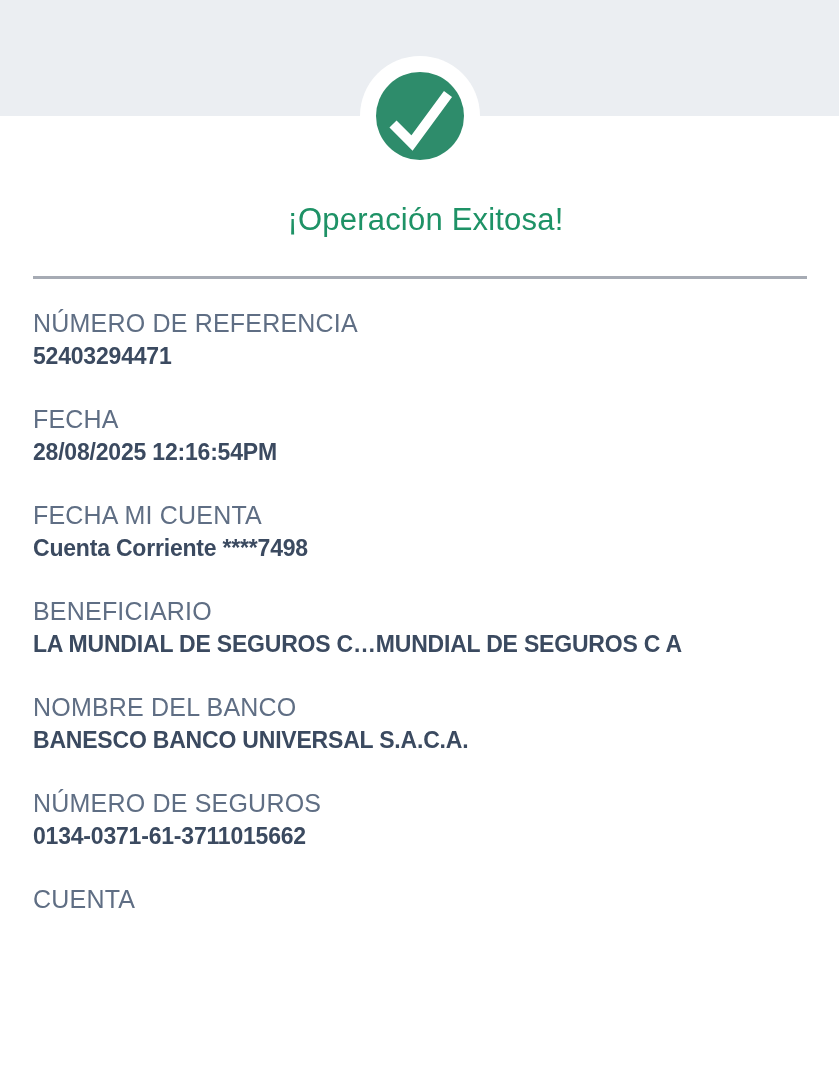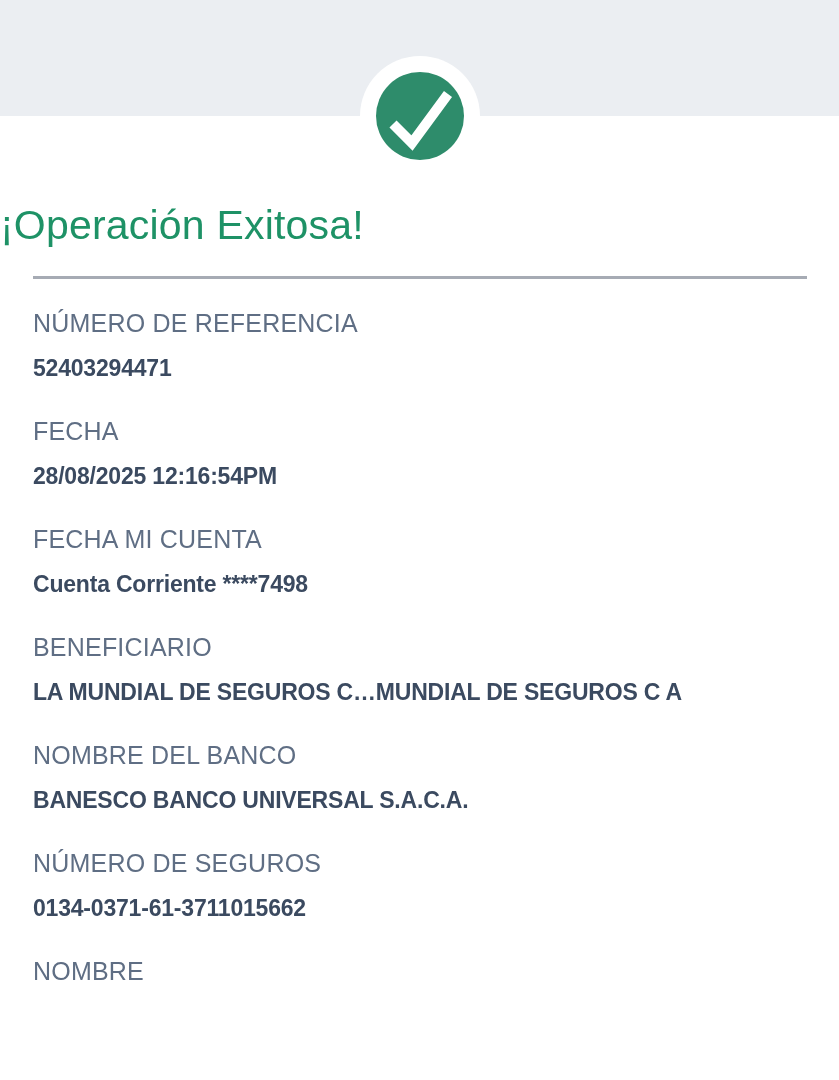--- a/index.html
+++ b/index.html
@@ -56,25 +56,26 @@
   .success-badge-inner svg {
     width: 88px;
     height: 88px;
     display: block;
   }
   .title {
     position: absolute;
     top: 202px;
     left: 0;
     width: 100%;
-    text-align: left;
-    font-size: 41px;
+    text-align: center;
+    font-size: 31px;
     font-weight: 400;
     color: var(--title-green);
     letter-spacing: 0.2px;
+    padding-left: 12px;
   }
   .divider {
     position: absolute;
     top: 276px;
     left: 33px;
     width: 774px;
     height: 3px;
     background: var(--divider-gray);
   }
   .fields {
@@ -85,21 +86,21 @@
   }
   .field { margin-bottom: 38px; }
   .field-label {
     font-size: 25px;
     line-height: 22px;
     color: var(--label-gray);
     letter-spacing: 0.2px;
     white-space: nowrap;
   }
   .field-value {
-    margin-top: 20px;
+    margin-top: 8px;
     font-size: 23px;
     line-height: 28px;
     font-weight: 700;
     color: var(--value-dark);
     letter-spacing: -0.2px;
     white-space: nowrap;
   }
 </style>
 </head>
 <body>
@@ -144,17 +145,17 @@
     <div class="field-label">NOMBRE DEL BANCO</div>
     <div class="field-value">BANESCO BANCO UNIVERSAL S.A.C.A.</div>
   </div>
 
   <div class="field">
     <div class="field-label">NÚMERO DE SEGUROS</div>
     <div class="field-value">0134-0371-61-3711015662</div>
   </div>
 
   <div class="field">
-    <div class="field-label">NOMBRE</div>
+    <div class="field-label">CUENTA</div>
   </div>
 
 </div>
 </div>
 
 </body></html>

